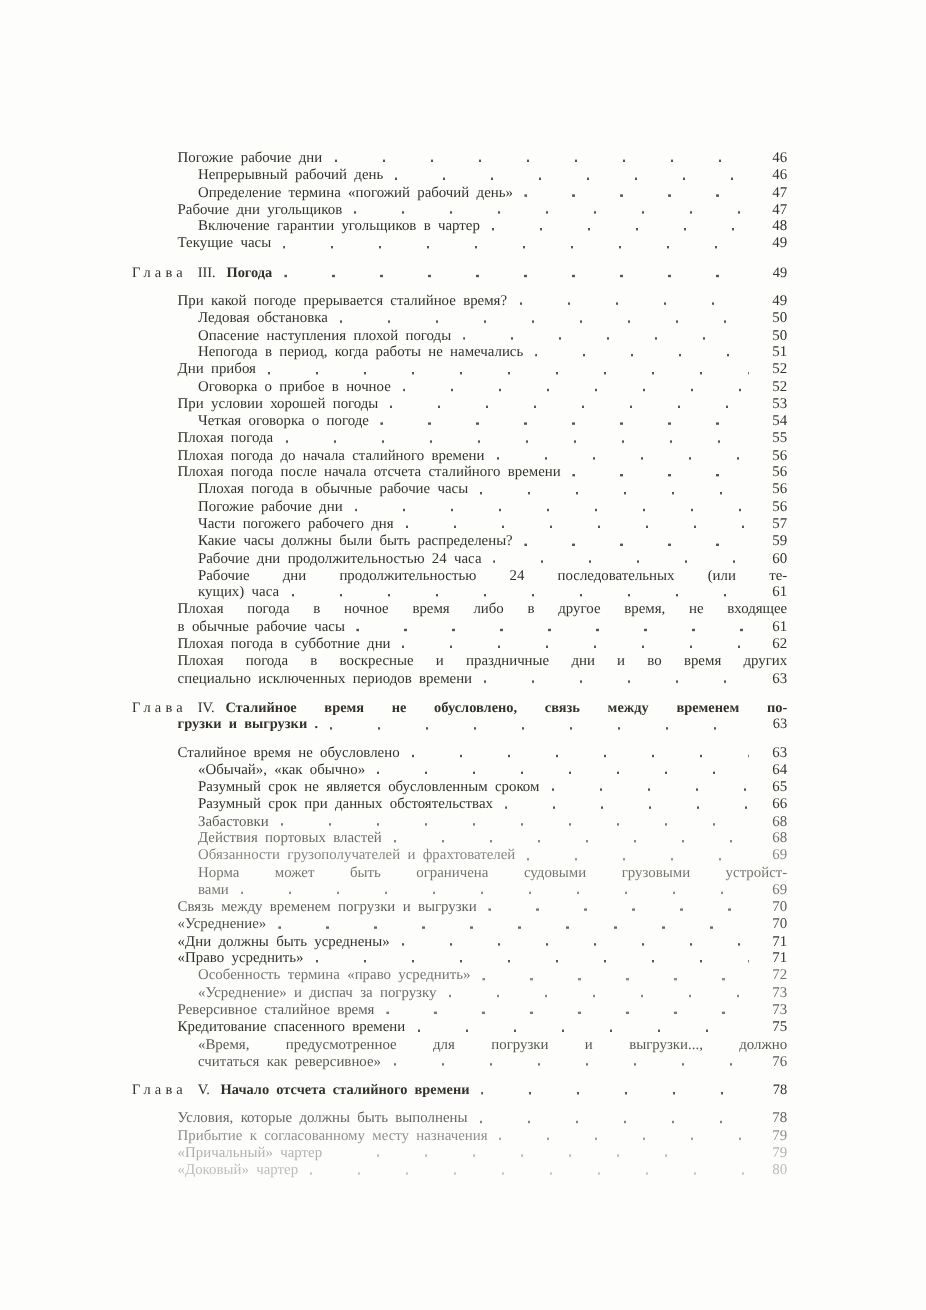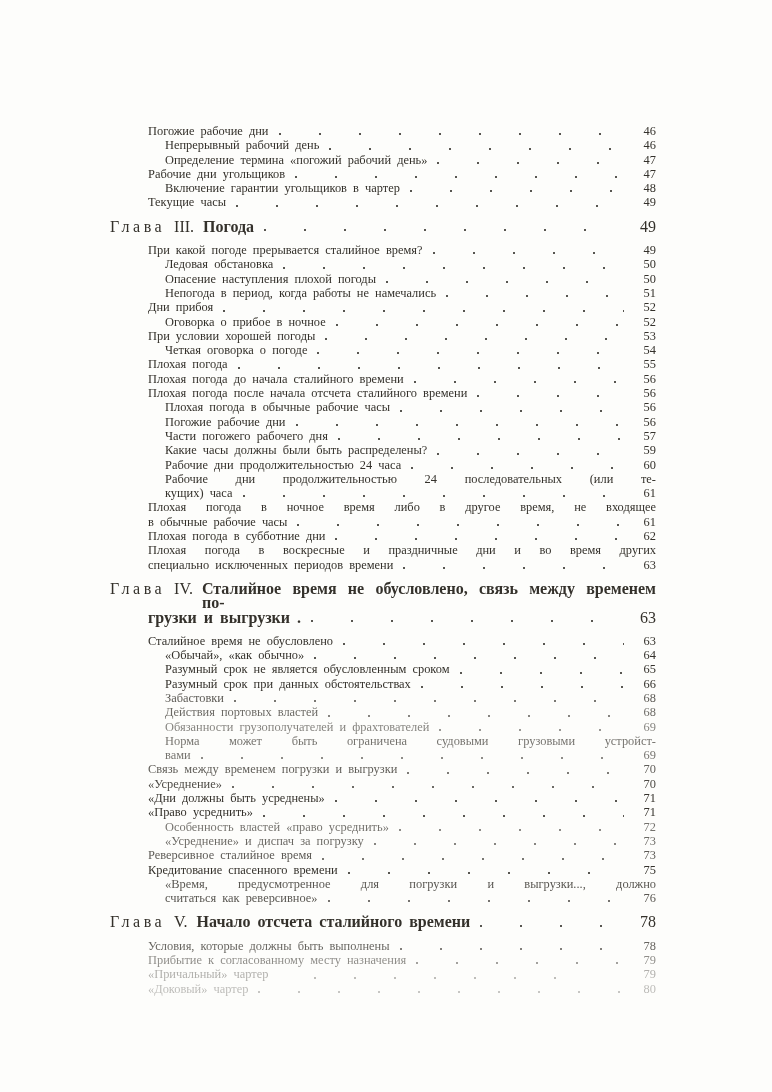--- a/index.html
+++ b/index.html
@@ -39,21 +39,21 @@
   }
   .indent1 { padding-left: 38px; }
   .indent2 { padding-left: 55px; }
   
   .full {
     flex: 1;
     text-align: justify;
     text-align-last: justify;
   }
   
-  .chapter { font-size: 16px; }
+  .chapter { font-size: 12px; }
   .ch-top { margin-top: 10px; }
   .ch-bottom { margin-bottom: 9px; }
   .ch-label {
     letter-spacing: 3.5px;
     margin-right: 9px;
   }
   .ch-num { margin-right: 9px; }
   .chapter .ch-title { font-weight: bold; }
   .ch-cont { padding-left: 38px; }
   
@@ -297,21 +297,21 @@
         <span class="txt">«Дни должны быть усреднены»</span>
         <span class="leader"></span>
         <span class="pg">71</span>
       </div>
       <div class="row indent1">
         <span class="txt">«Право усреднить»</span>
         <span class="leader"></span>
         <span class="pg">71</span>
       </div>
       <div class="row indent2" style="opacity: 0.68;">
-        <span class="txt">Особенность властей «право усреднить»</span>
+        <span class="txt">Особенность термина «право усреднить»</span>
         <span class="leader"></span>
         <span class="pg">72</span>
       </div>
       <div class="row indent2" style="opacity: 0.72;">
         <span class="txt">«Усреднение» и диспач за погрузку</span>
         <span class="leader"></span>
         <span class="pg">73</span>
       </div>
       <div class="row indent1" style="opacity: 0.8;">
         <span class="txt">Реверсивное сталийное время</span>

